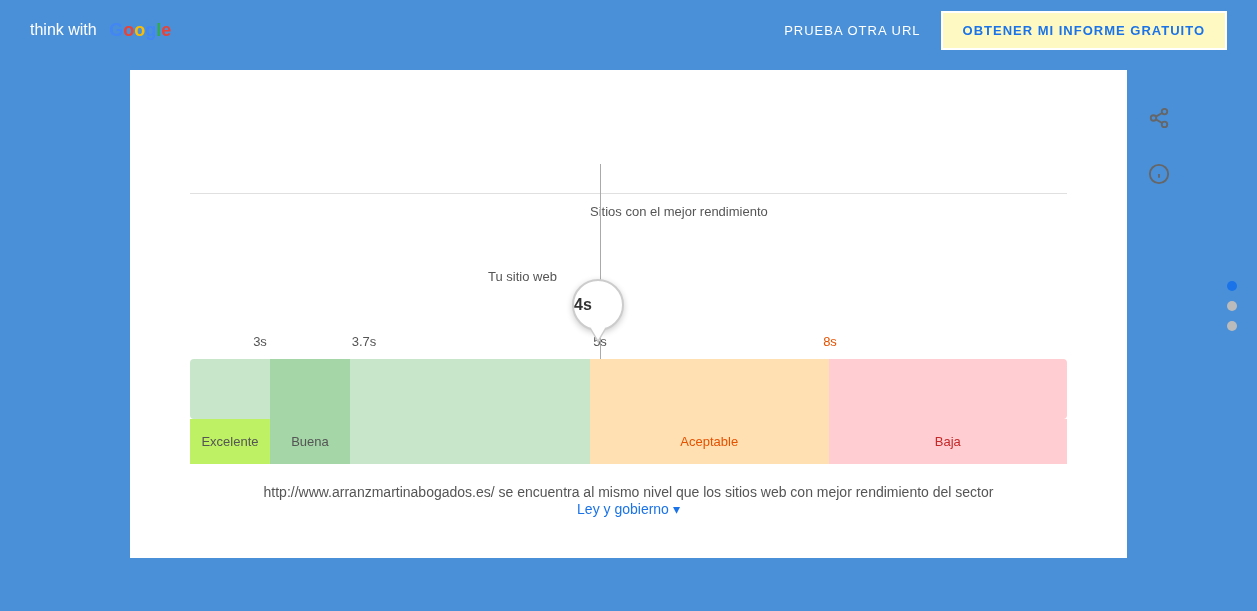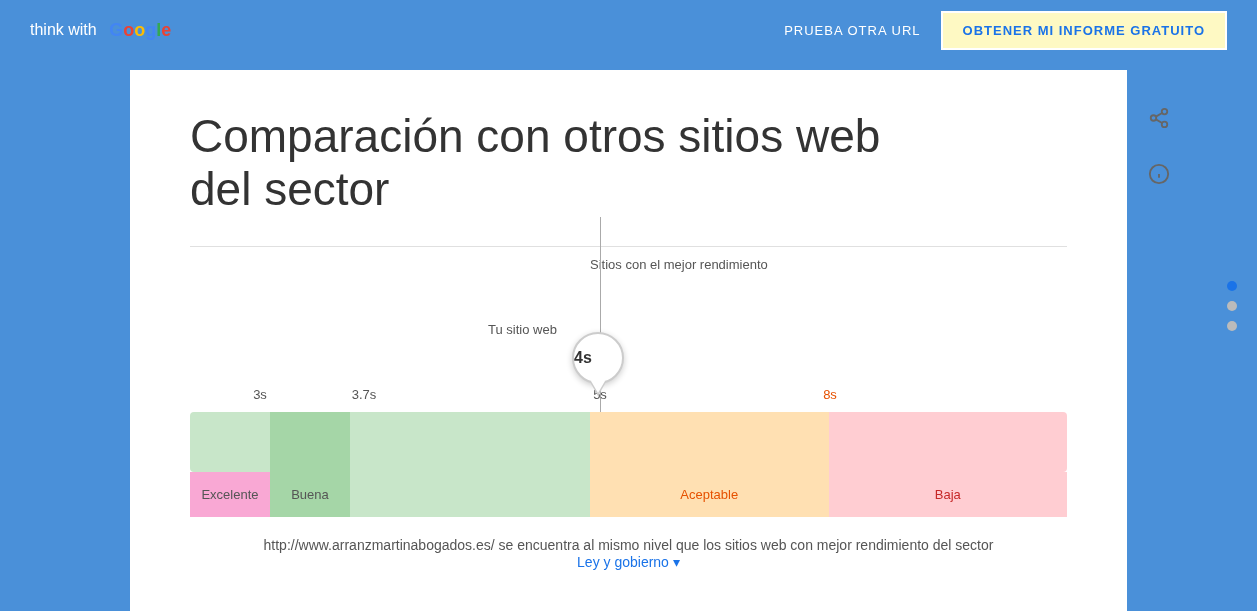--- a/index.html
+++ b/index.html
@@ -245,21 +245,21 @@
       display: flex;
       height: 45px;
     }
     .cat-label {
       display: flex;
       align-items: center;
       justify-content: center;
       font-size: 13px;
       color: #fff;
     }
-    .cat-excelente { background: #f9a8d4; flex: 0 0 80px; color: #555; }
+    .cat-excelente { background: #bef264; flex: 0 0 80px; color: #555; }
     .cat-buena { background: #a5d6a7; flex: 0 0 80px; color: #555; }
     .cat-buena-space { background: #c8e6c9; flex: 0 0 240px; }
     .cat-aceptable { background: #ffe0b2; flex: 1; color: #e65100; }
     .cat-baja { background: #ffcdd2; flex: 1; color: #c62828; }
 
     
     .description-area {
       margin-top: 20px;
       text-align: center;
     }
@@ -336,22 +336,21 @@
       <div class="side-icon-btn">
         <svg width="22" height="22" viewBox="0 0 24 24" fill="none" stroke="#666" stroke-width="2">
           <circle cx="12" cy="12" r="10"></circle>
             <line x1="12" y1="16" x2="12" y2="12"></line>
             <line x1="12" y1="8" x2="12.01" y2="8"></line>
         </svg>
       </div>
     </div>
 
     <h1 class="section-title">
-      <span>Comparación con otros sitios web</span><br>
-      <span>del sector</span>
+      <br>
     </h1>
 
     <hr class="divider-line">
 
     <div class="chart-area">
 
       <div style="position:relative; height:30px; margin-top:10px;">
         <span class="best-performance-label">Sitios con el mejor rendimiento</span>
       </div>
 

